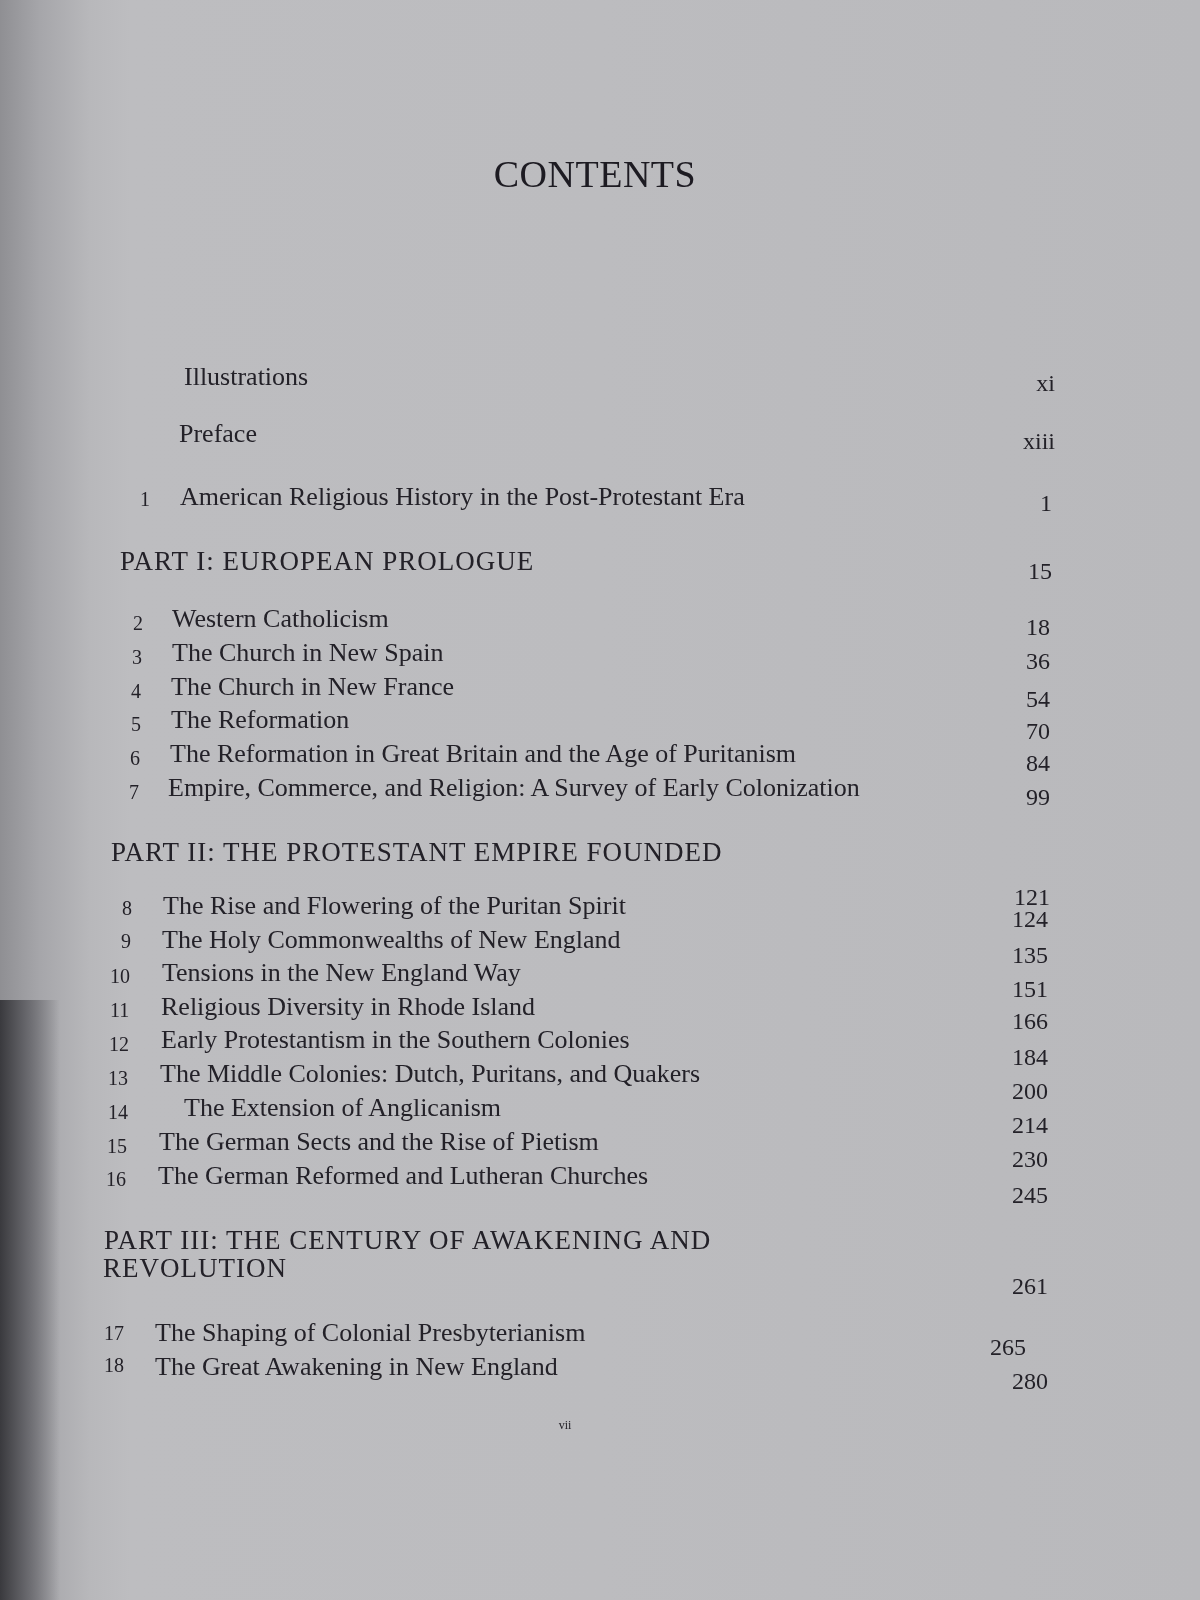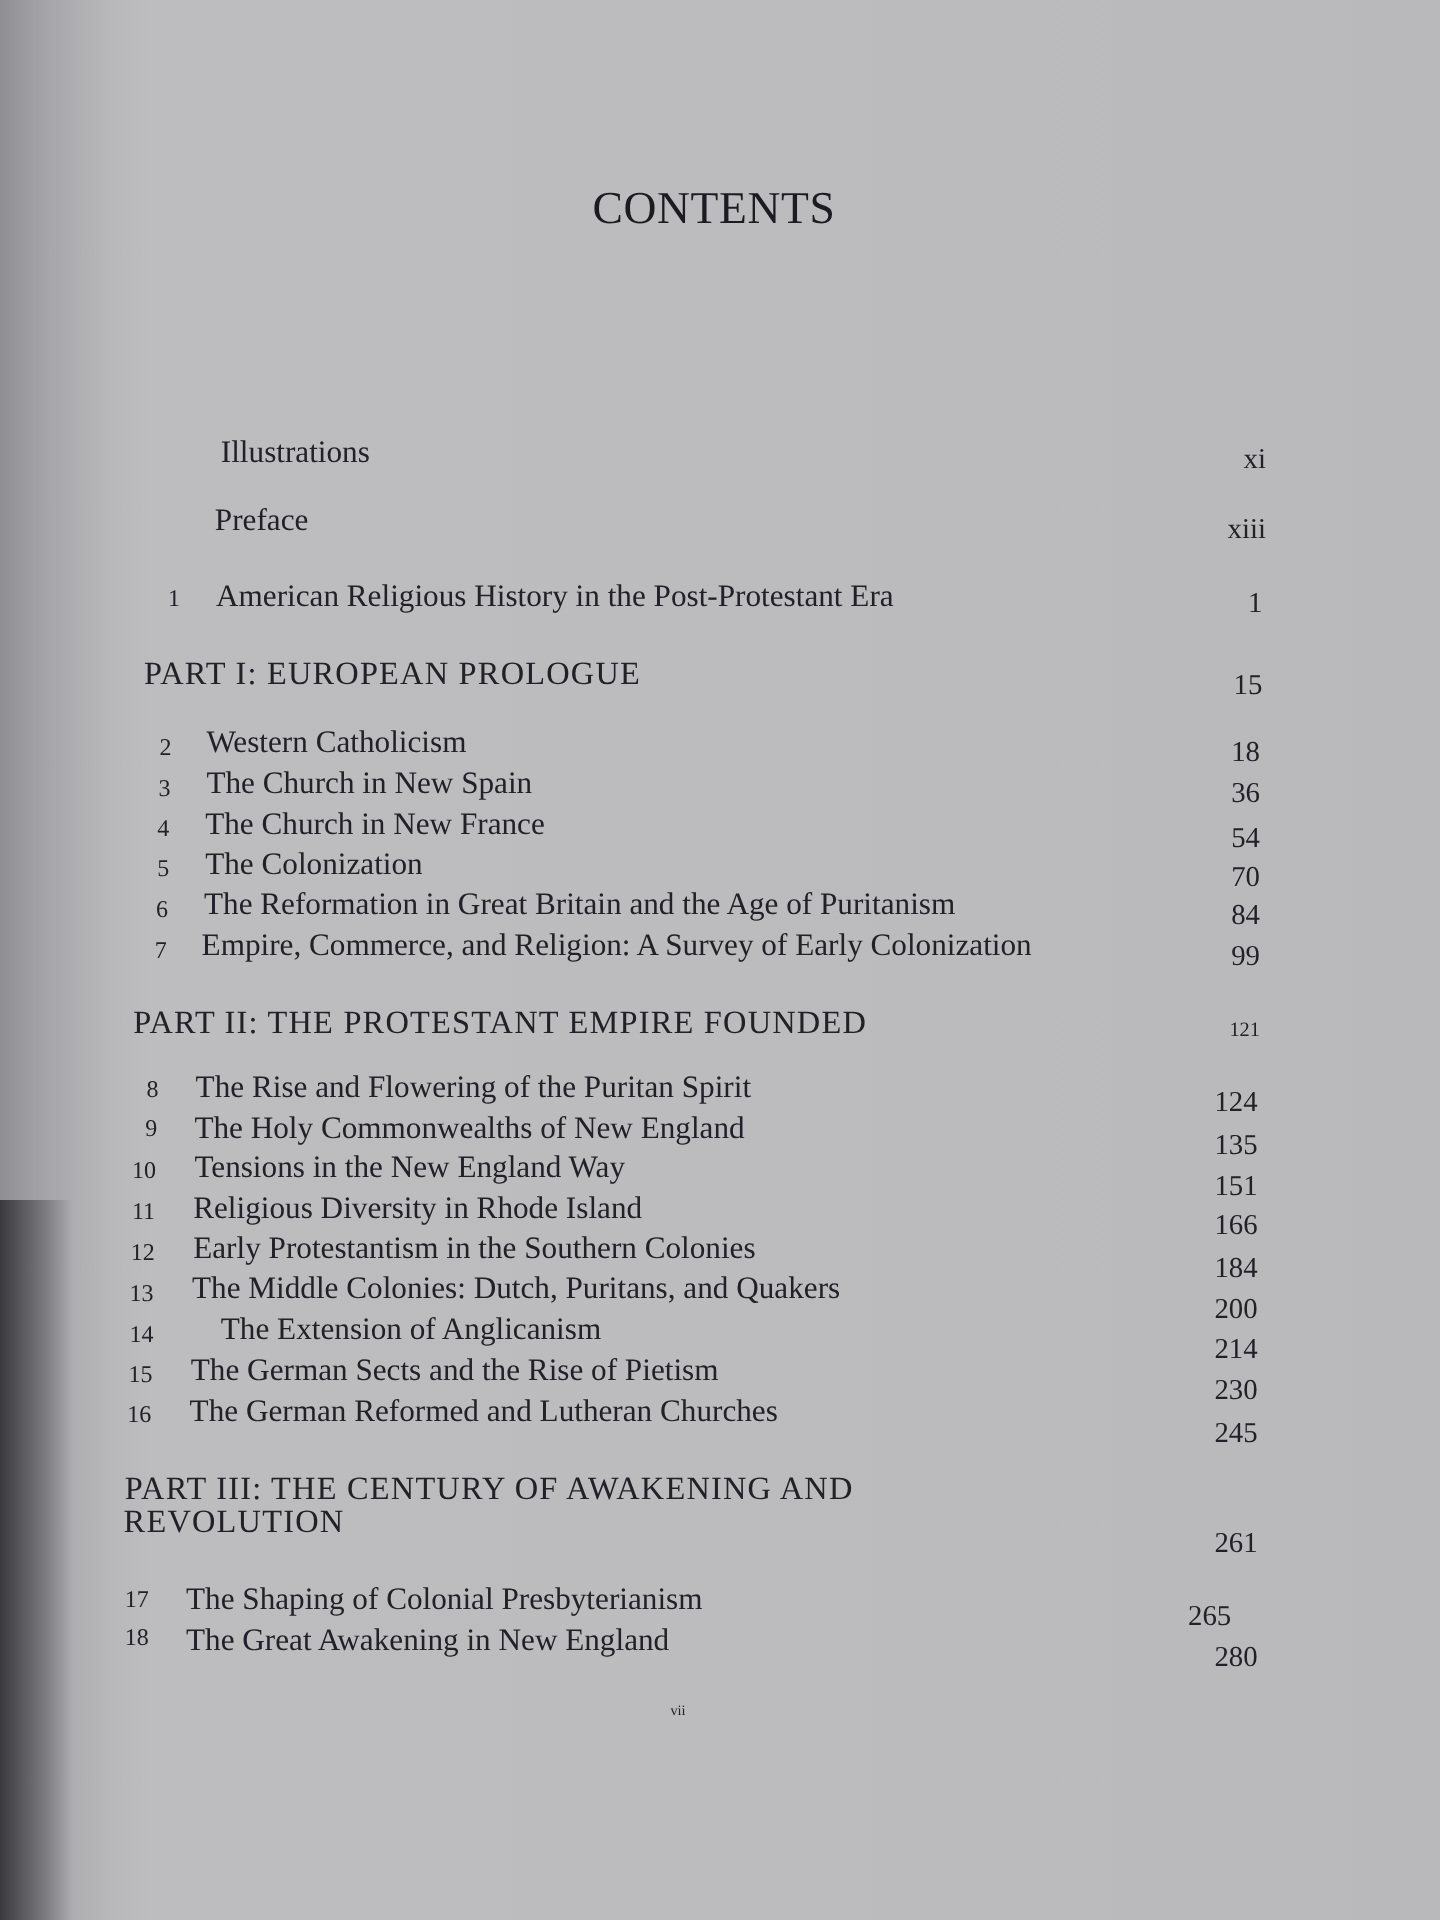--- a/index.html
+++ b/index.html
@@ -50,33 +50,33 @@
 
 <div class="num" style="top:646px;left:132px;">3</div>
 <div class="row" style="top:638px;left:172px;">The Church in New Spain</div>
 <div class="page" style="top:648px;left:970px;">36</div>
 
 <div class="num" style="top:680px;left:131px;">4</div>
 <div class="row" style="top:672px;left:171px;">The Church in New France</div>
 <div class="page" style="top:686px;left:970px;">54</div>
 
 <div class="num" style="top:713px;left:131px;">5</div>
-<div class="row" style="top:705px;left:171px;">The Colonization</div>
+<div class="row" style="top:705px;left:171px;">The Reformation</div>
 <div class="page" style="top:718px;left:970px;">70</div>
 
 <div class="num" style="top:747px;left:130px;">6</div>
 <div class="row" style="top:739px;left:170px;">The Reformation in Great Britain and the Age of Puritanism</div>
 <div class="page" style="top:750px;left:970px;">84</div>
 
 <div class="num" style="top:781px;left:129px;">7</div>
 <div class="row" style="top:773px;left:168px;">Empire, Commerce, and Religion: A Survey of Early Colonization</div>
 <div class="page" style="top:784px;left:970px;">99</div>
 
 <div class="part" style="top:836px;left:111px;">PART II: THE PROTESTANT EMPIRE FOUNDED</div>
-<div class="page" style="top:848px;left:970px;font-size:17px;">121</div>
+<div class="page" style="top:884px;left:970px;font-size:24px;">121</div>
 
 <div class="num" style="top:897px;left:122px;">8</div>
 <div class="row" style="top:891px;left:163px;">The Rise and Flowering of the Puritan Spirit</div>
 <div class="page" style="top:906px;left:968px;">124</div>
 
 <div class="num" style="top:930px;left:121px;">9</div>
 <div class="row" style="top:925px;left:162px;">The Holy Commonwealths of New England</div>
 <div class="page" style="top:942px;left:968px;">135</div>
 
 <div class="num" style="top:965px;left:110px;">10</div>

